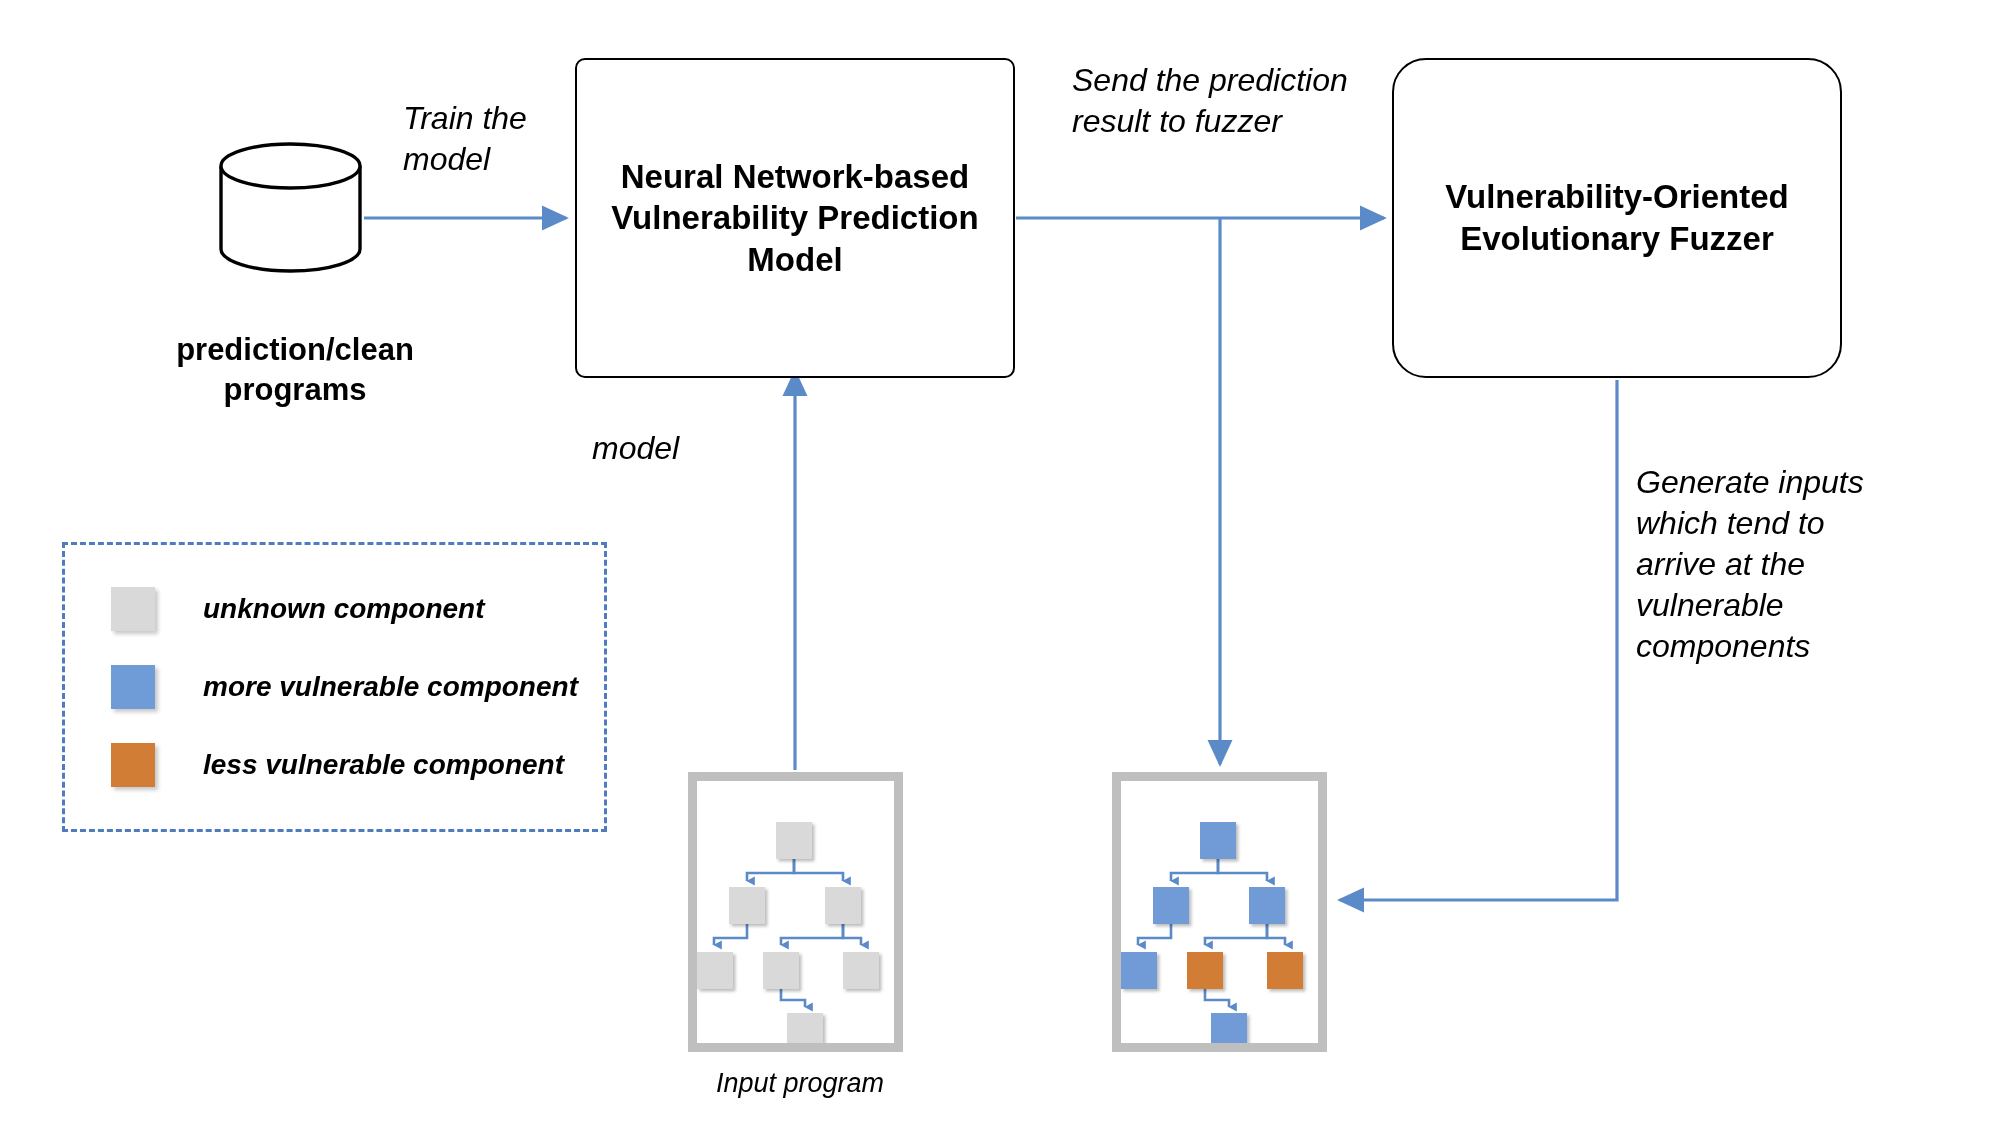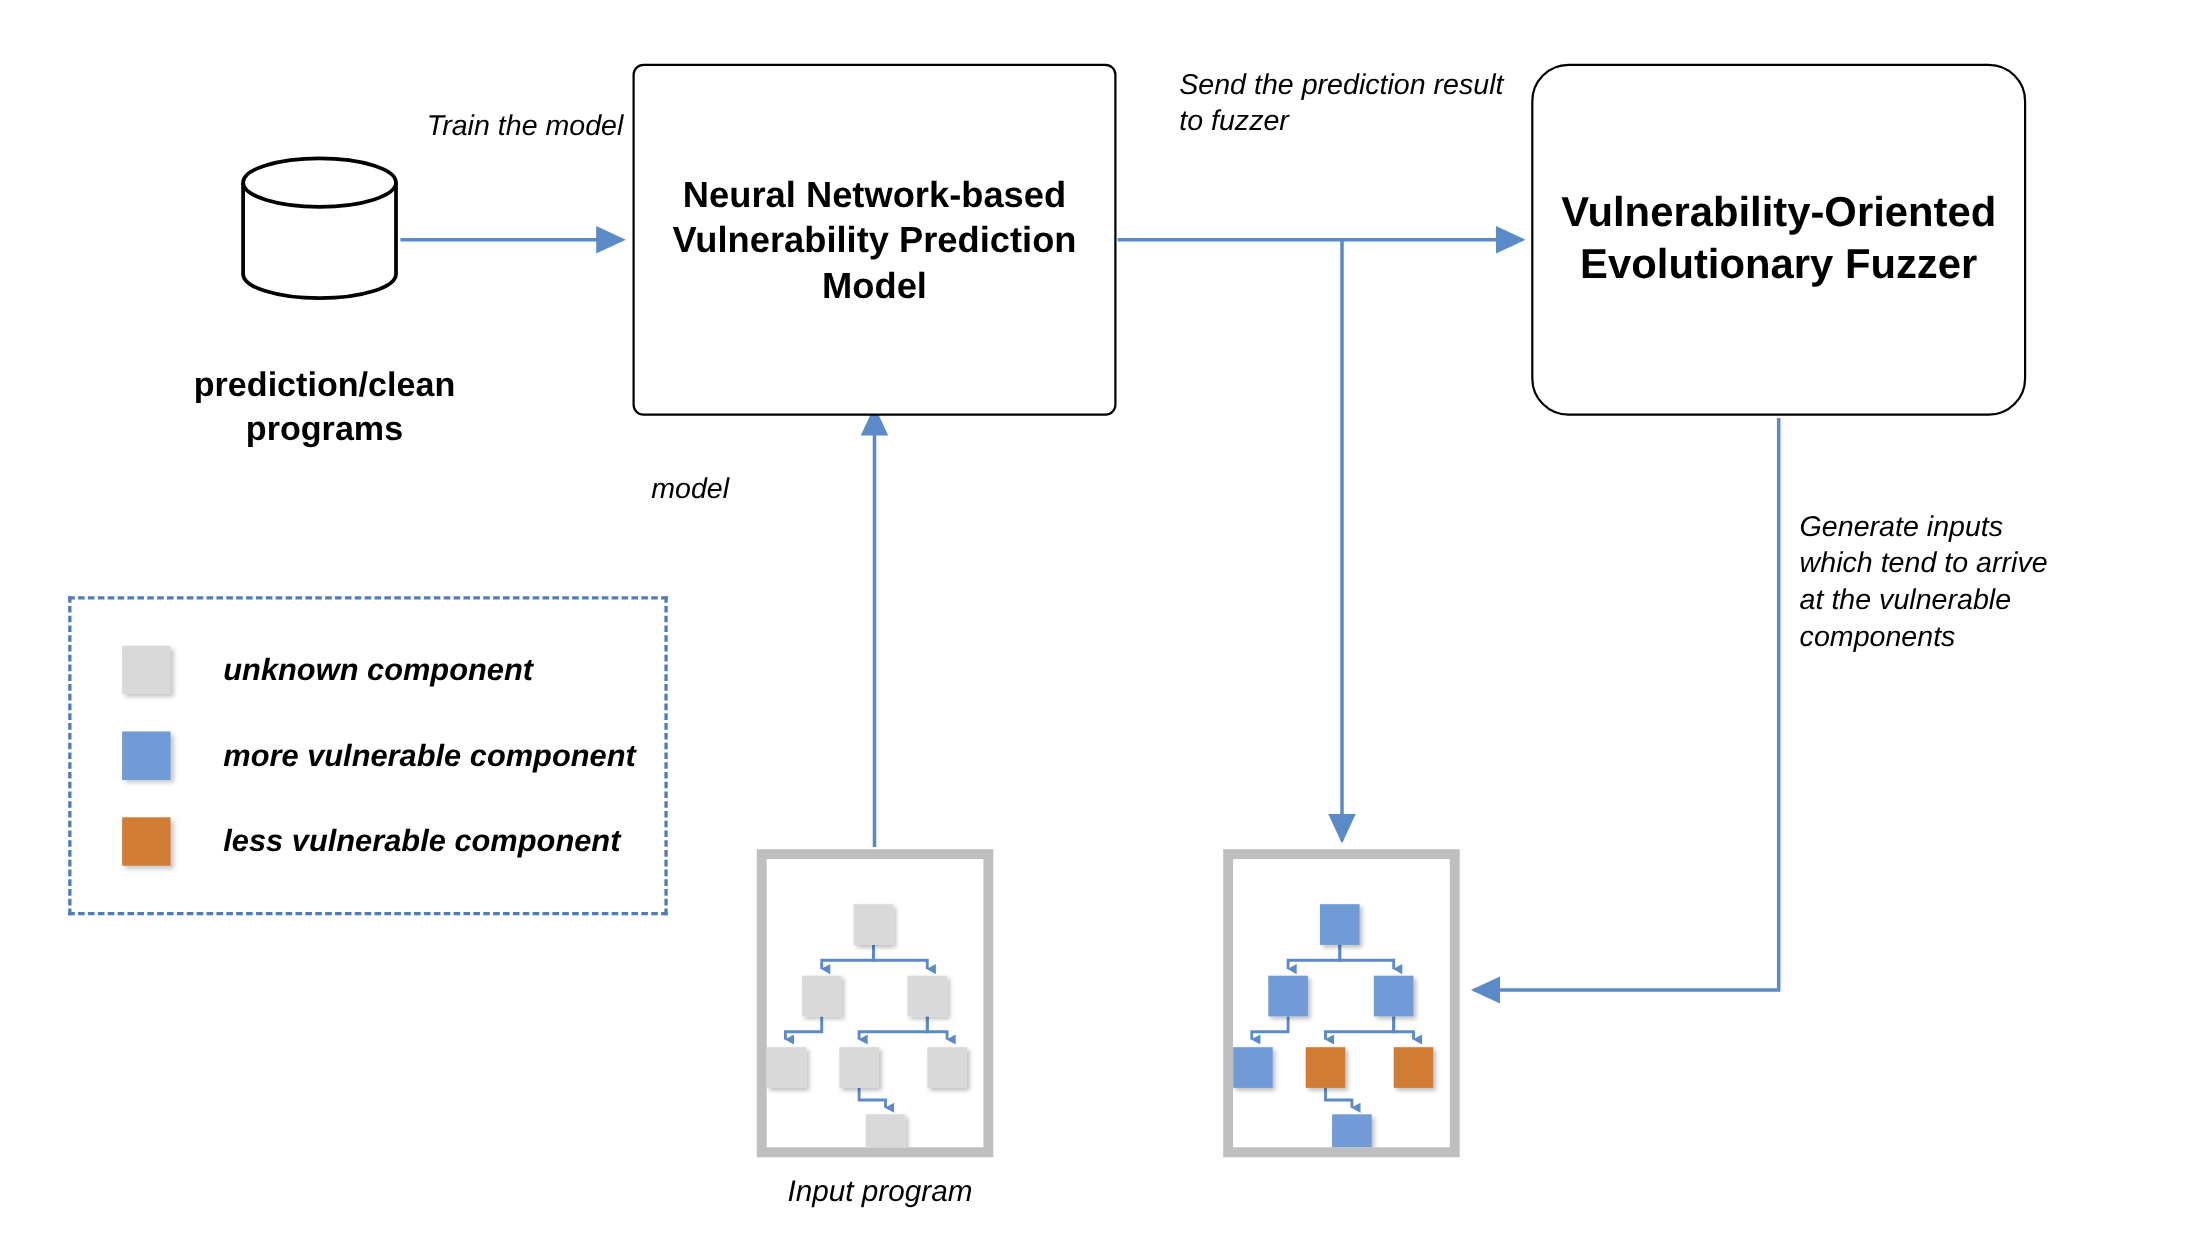--- a/index.html
+++ b/index.html
@@ -31,21 +31,21 @@
     box-sizing:border-box;
   }
   #box-model{
     left:575px; top:58px; width:440px; height:320px;
     font-size:33px;
     padding:0 18px;
     border-radius:10px;
   }
   #box-fuzzer{
     left:1392px; top:58px; width:450px; height:320px;
-    font-size:38px;
+    font-size:33px;
     padding:0 22px;
   }
 
   
   #cylinder{
     left:218px; top:140px; width:145px; height:135px;
   }
 
   
   .cap-bold{
@@ -55,24 +55,24 @@
     font-size:31px;
   }
   #cap-db{ left:110px; top:330px; width:370px; }
   #cap-inputprog{
     left:650px; top:1068px; width:300px;
     text-align:center; font-size:27px; font-weight:normal;font-style:italic;
   }
 
   .lbl-italic{
     font-style:italic;
-    font-size:26px;
+    font-size:32px;
     line-height:1.28;
   }
-  #lbl-train{ left:388px; top:98px; width:200px;font-style:italic; }
+  #lbl-train{ left:403px; top:98px; width:200px;font-style:italic; }
   #lbl-send{  left:1072px; top:60px; width:300px; }
   #lbl-input{ left:592px; top:428px; width:160px; }
   #lbl-predict{ left:915px; top:450px; width:300px; }
   #lbl-generate{ left:1636px; top:462px; width:250px; }
 
   
   #legend{
     left:62px; top:542px; width:545px; height:290px;
     border:3px dashed #4F7CBF;
     box-sizing:border-box;

